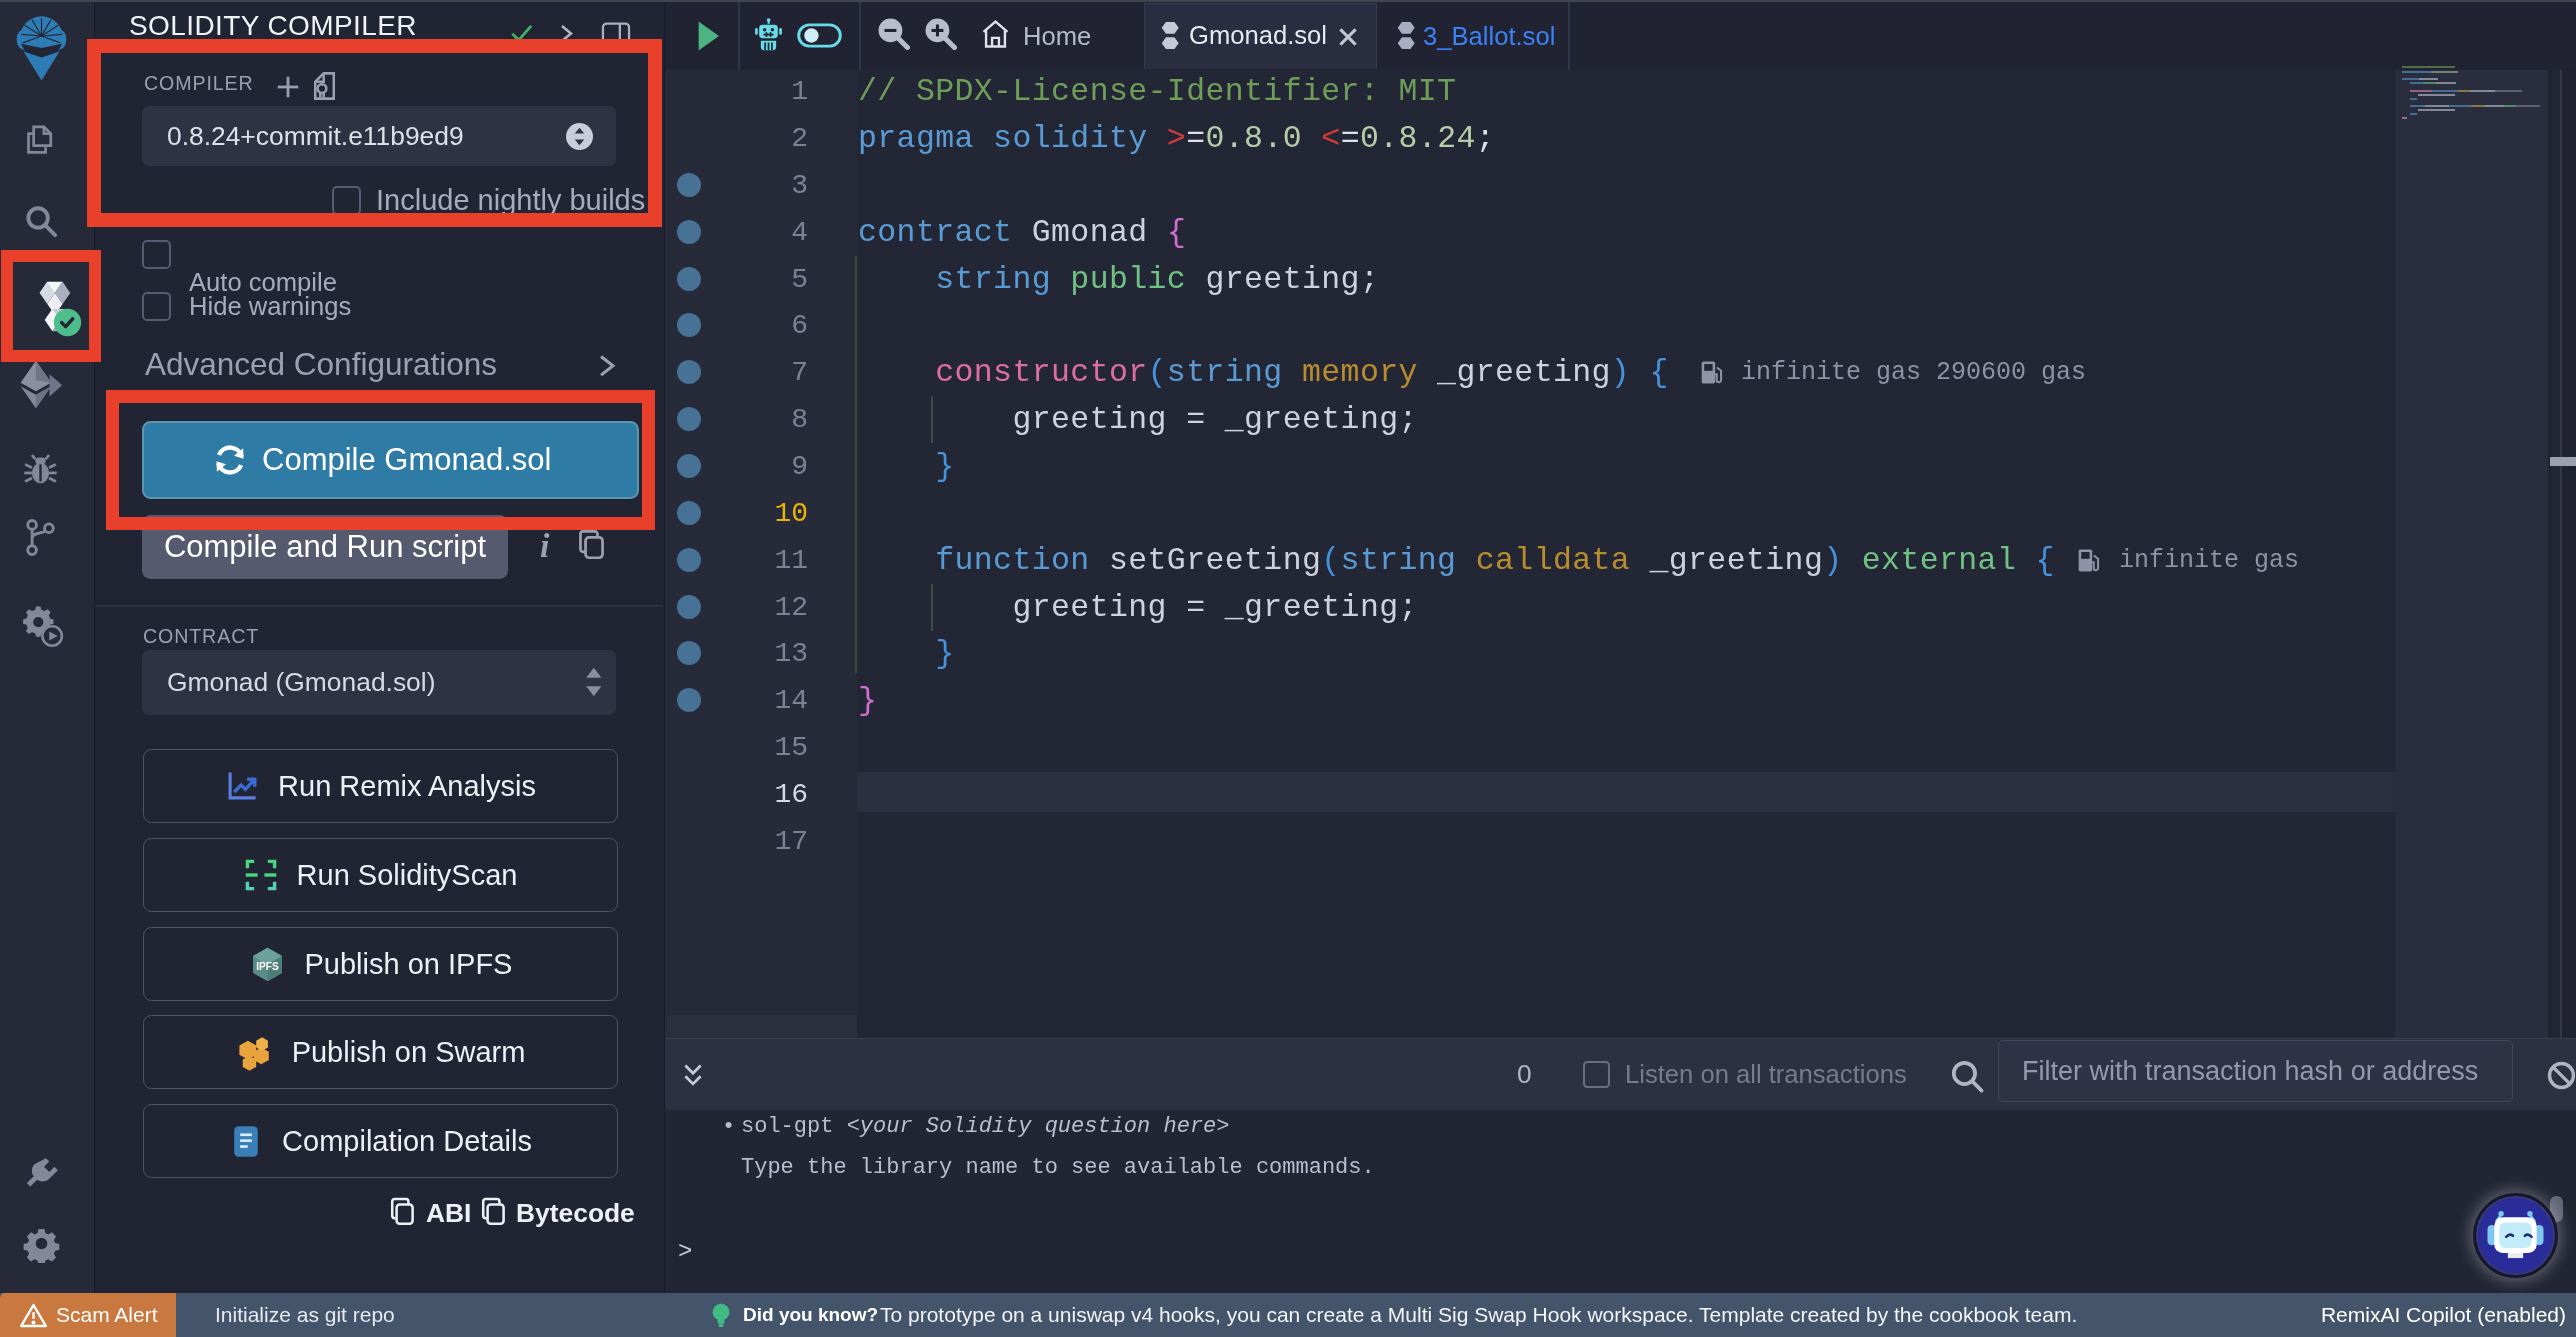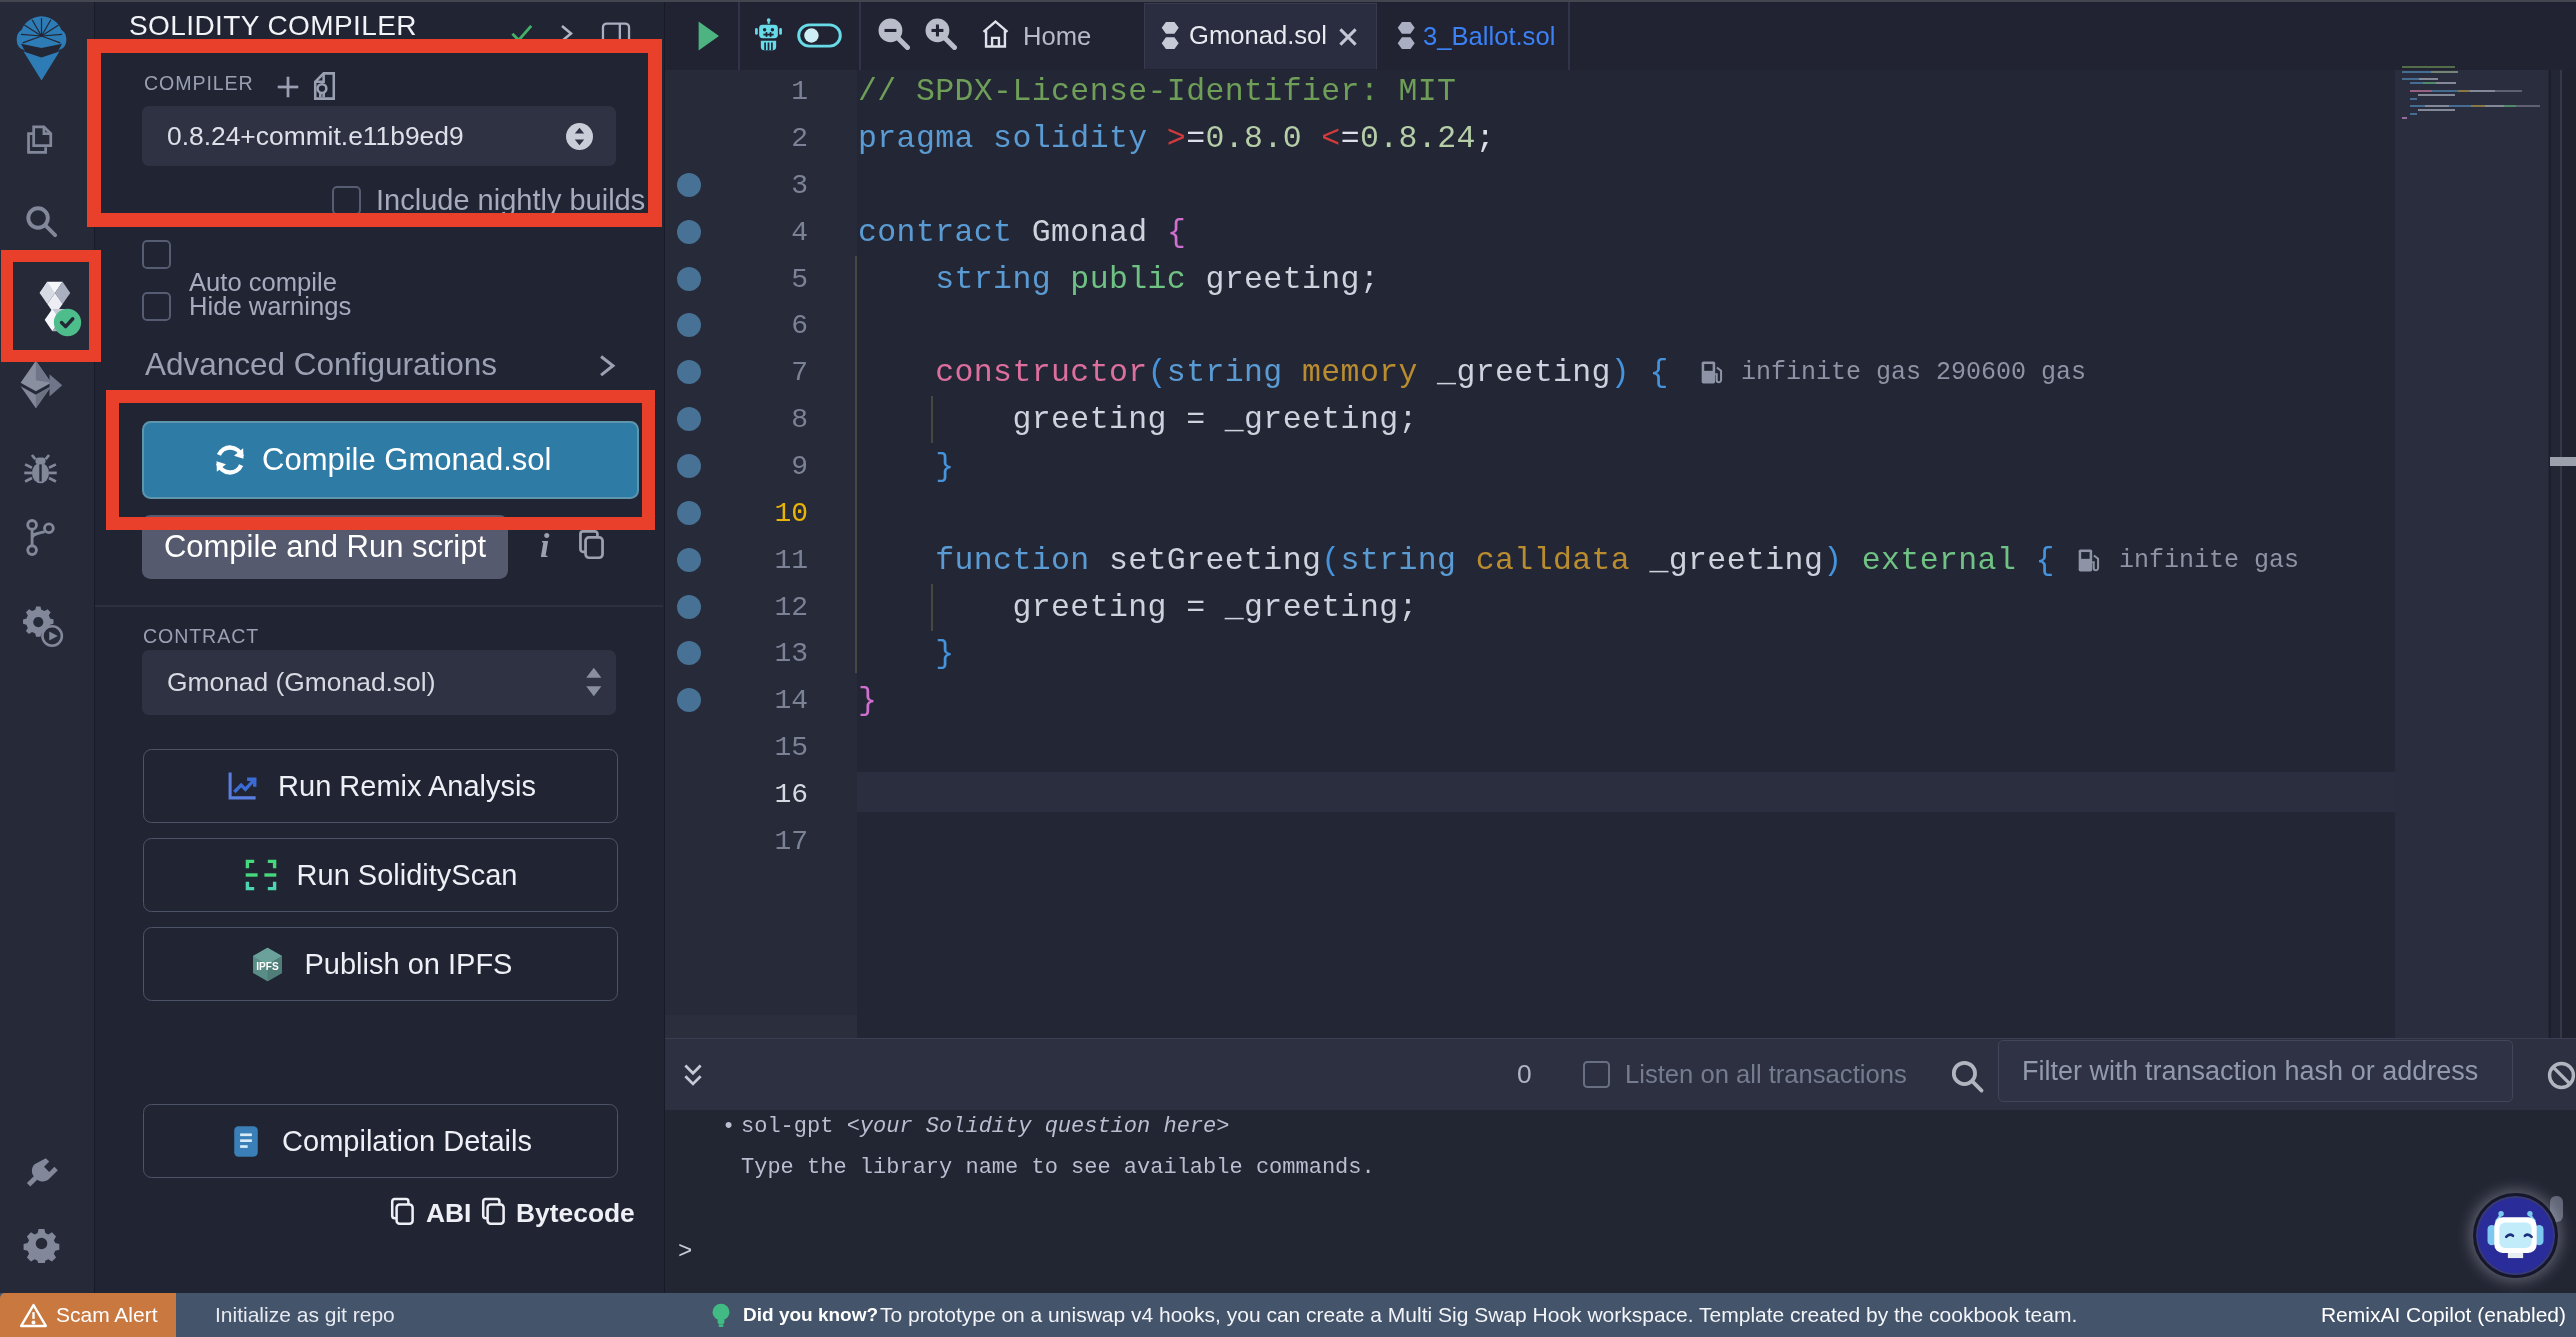--- a/index.html
+++ b/index.html
@@ -218,20 +218,29 @@
   <div class="obtn" style="top:838px;">
     <svg width="34" height="34" viewBox="0 0 20 20" fill="none" stroke-width="2">
         <path d="M2 6 v-4 h4" stroke="#46d87c"></path>
         <path d="M14 2 h4 v4" stroke="#46d87c"></path>
         <path d="M18 14 v4 h-4" stroke="#4fd4b0"></path>
         <path d="M6 18 h-4 v-4" stroke="#4fd4b0"></path>
         <line x1="1" y1="10" x2="8" y2="10" stroke="#46d87c"></line>
         <line x1="12" y1="10" x2="19" y2="10" stroke="#46d87c"></line>
       </svg>
     <span>Run SolidityScan</span>
+  </div>
+  <div class="obtn" style="top:1015px;">
+    <svg width="37" height="37" viewBox="0 0 22 22" fill="#e8a33d">
+        <polygon points="7,4 12,6.8 12,12.4 7,15.2 2,12.4 2,6.8"></polygon>
+        <polygon points="15,8 19.5,10.5 19.5,15.5 15,18 10.5,15.5 10.5,10.5"></polygon>
+        <polygon points="8,13 12,15.2 12,19.6 8,21.8 4,19.6 4,15.2"></polygon>
+        <polygon points="15.5,2 19,4 19,8 15.5,10 12,8 12,4" fill="#f0b04a"></polygon>
+      </svg>
+    <span>Publish on Swarm</span>
   </div>
   <div class="obtn" style="top:1104px;">
     <svg width="34" height="37" viewBox="0 0 20 22">
         <rect x="3" y="2" width="14" height="18" rx="2.5" fill="#3a7fb7"></rect>
         <line x1="6.5" y1="7" x2="13.5" y2="7" stroke="#d8ecf8" stroke-width="1.6"></line>
         <line x1="6.5" y1="10.5" x2="13.5" y2="10.5" stroke="#d8ecf8" stroke-width="1.6"></line>
         <line x1="6.5" y1="14" x2="11" y2="14" stroke="#d8ecf8" stroke-width="1.6"></line>
       </svg>
     <span>Compilation Details</span>
   </div>

